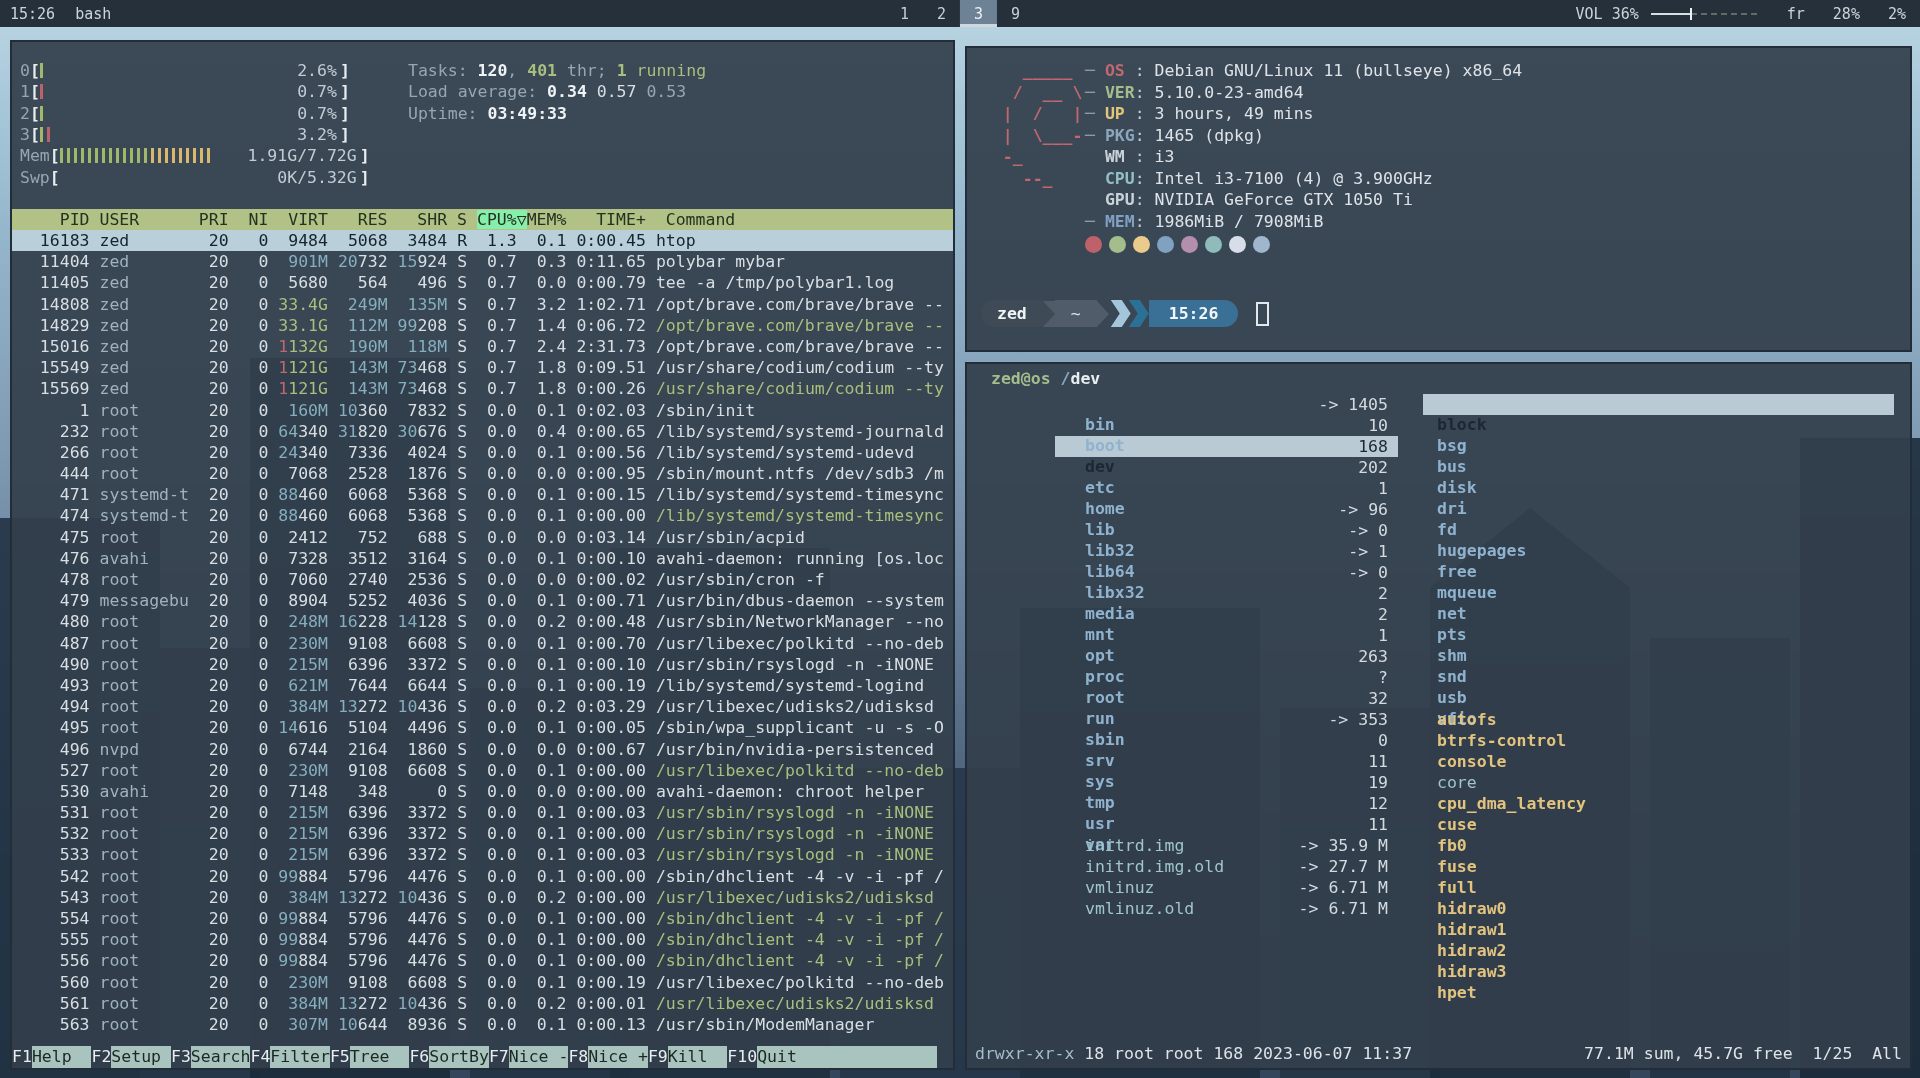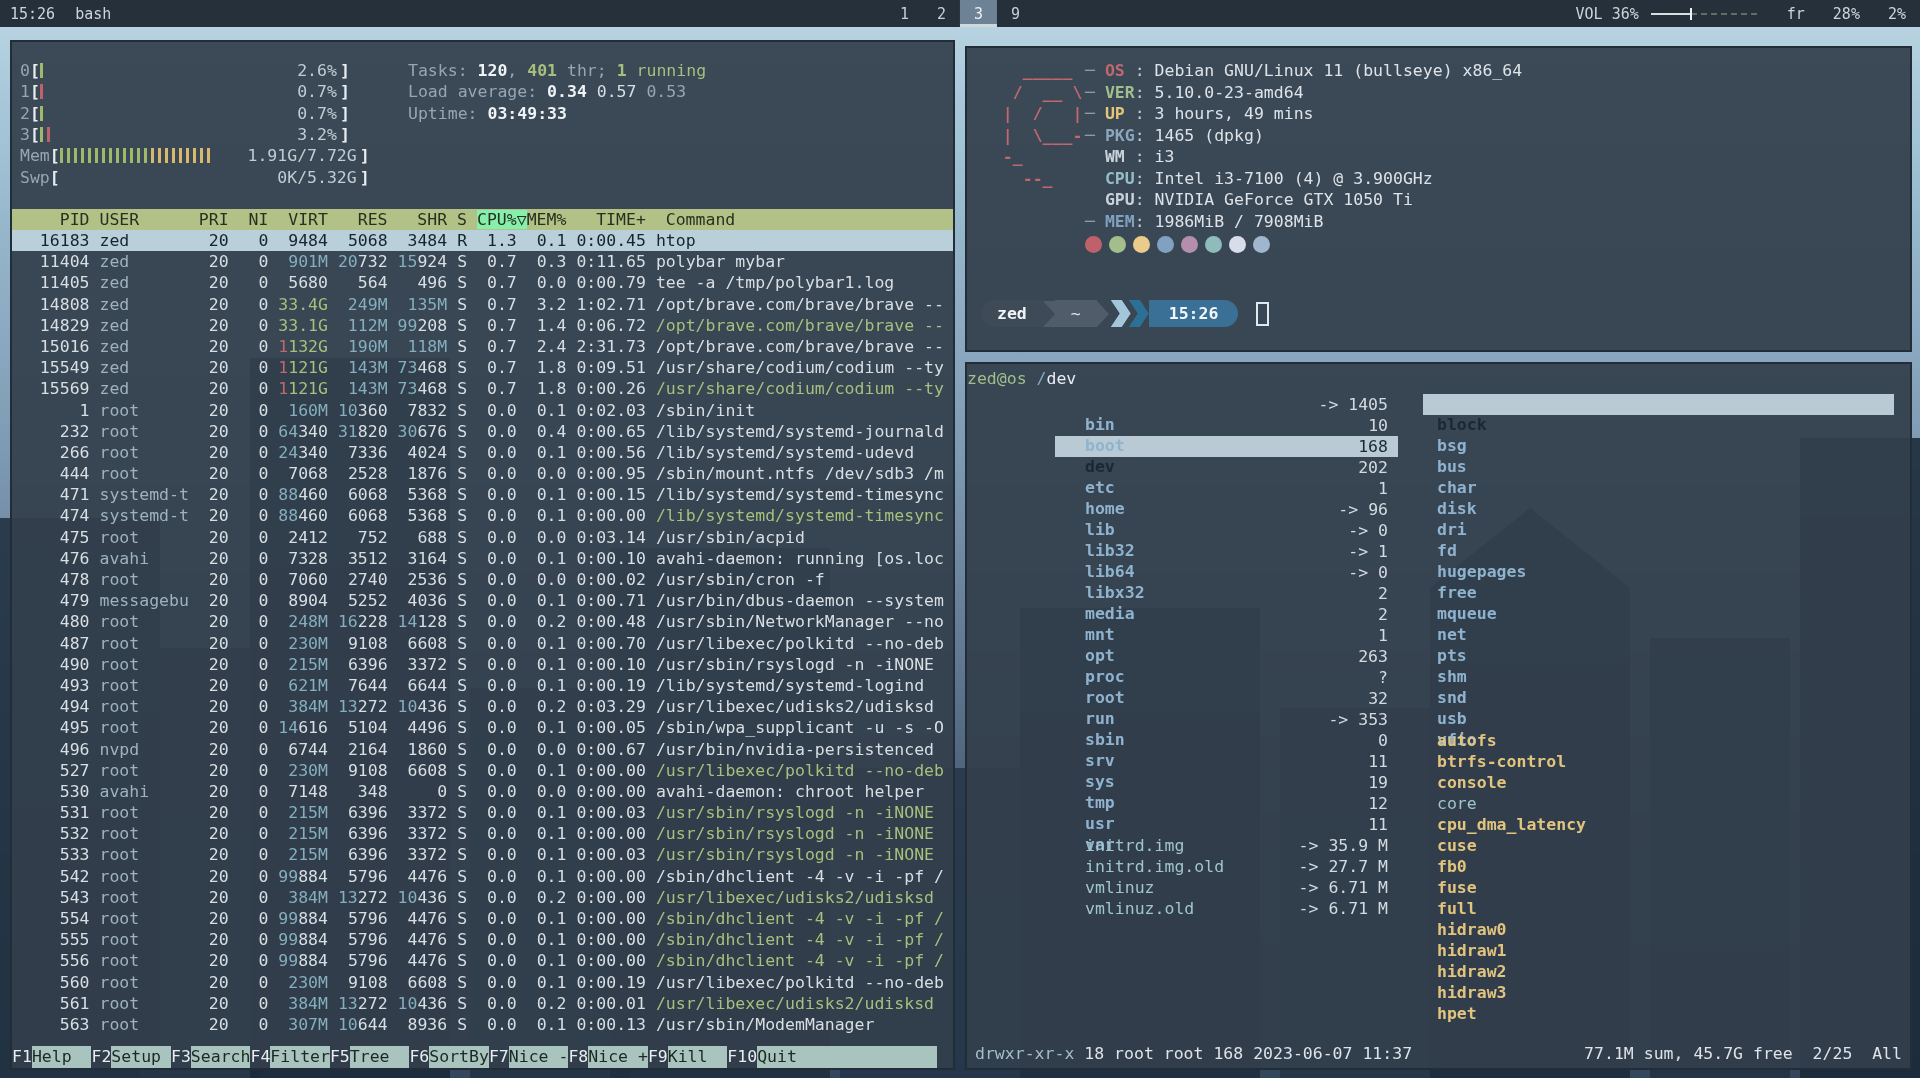--- a/index.html
+++ b/index.html
@@ -88,21 +88,21 @@
   .pr-dir { background:#505c69; color:#dfe6ea; padding:0 16px; }
   .arr2 { width:0; height:0; border-top:13.5px solid rgba(0,0,0,0); border-bottom:13.5px solid rgba(0,0,0,0);
           border-left:12px solid #505c69; }
   .chev { width:20px; height:27px; margin-left:2px;
           clip-path:polygon(0 0,55% 0,100% 50%,55% 100%,0 100%,45% 50%); }
   .chev1 { background:#a4c6da; } .chev2 { background:#2c7195; margin-left:-2px; }
   .pr-time { background:#3a6f96; border-radius:0 14px 14px 0; color:#f2f6f8; font-weight:bold; padding:0 20px; }
   .cursor { width:13px; height:24px; border:2px solid #e2e9ee; margin-left:18px; }
   
   #ranger-win { left:965px; top:362px; width:947px; height:708px; }
-  #ranger-header { position:absolute; left:0; top:5px; white-space:pre; font-weight:normal; }
+  #ranger-header { position:absolute; left:24px; top:5px; white-space:pre; font-weight:bold; }
   .rg-host { color:#a3be8c; } .rg-slash { color:#87a9c4; } .rg-name { color:#e8eef2; }
   .pane { position:absolute; top:30px; }
   #pane-left { left:88px; width:343px; }
   #pane-right { left:456px; width:471px; }
   .fitem { display:flex; height:21px; line-height:21px; padding:0 10px 0 30px; }
   #pane-right .fitem { padding:0 10px 0 14px; }
   .fsp { flex:1; }
   .finfo { color:#d3dbe1; }
   .t-dir { color:#8fb3cf; font-weight:bold;margin-top:20px; }
   .t-link { color:#9fc6c9; }
@@ -390,21 +390,20 @@
       <div class="fitem"><span class="t-dir">var</span><span class="fsp"></span><span class="finfo">11</span></div>
       <div class="fitem"><span class="t-link">initrd.img</span><span class="fsp"></span><span class="finfo">-&gt; 35.9 M</span></div>
       <div class="fitem"><span class="t-link">initrd.img.old</span><span class="fsp"></span><span class="finfo">-&gt; 27.7 M</span></div>
       <div class="fitem"><span class="t-link">vmlinuz</span><span class="fsp"></span><span class="finfo">-&gt; 6.71 M</span></div>
       <div class="fitem"><span class="t-link">vmlinuz.old</span><span class="fsp"></span><span class="finfo">-&gt; 6.71 M</span></div>
     </div>
   <div class="pane" id="pane-right">
       <div class="fitem sel"><span class="t-dir">block</span></div>
       <div class="fitem"><span class="t-dir">bsg</span></div>
       <div class="fitem"><span class="t-dir">bus</span></div>
-      <div class="fitem"><span class="t-dir">char</span></div>
       <div class="fitem"><span class="t-dir">disk</span></div>
       <div class="fitem"><span class="t-dir">dri</span></div>
       <div class="fitem"><span class="t-dir">fd</span></div>
       <div class="fitem"><span class="t-dir">hugepages</span></div>
       <div class="fitem"><span class="t-dir">free</span></div>
       <div class="fitem"><span class="t-dir">mqueue</span></div>
       <div class="fitem"><span class="t-dir">net</span></div>
       <div class="fitem"><span class="t-dir">pts</span></div>
       <div class="fitem"><span class="t-dir">shm</span></div>
       <div class="fitem"><span class="t-dir">snd</span></div>
@@ -420,15 +419,15 @@
       <div class="fitem"><span class="t-dev">fuse</span></div>
       <div class="fitem"><span class="t-dev">full</span></div>
       <div class="fitem"><span class="t-dev">hidraw0</span></div>
       <div class="fitem"><span class="t-dev">hidraw1</span></div>
       <div class="fitem"><span class="t-dev">hidraw2</span></div>
       <div class="fitem"><span class="t-dev">hidraw3</span></div>
       <div class="fitem"><span class="t-dev">hpet</span></div>
     </div>
   <div id="ranger-status">
     <span><span class="perm">drwxr-xr-x</span><span> 18 root root 168 2023-06-07 11:37</span></span>
-    <span>77.1M sum, 45.7G free  2/25  All</span>
+    <span>77.1M sum, 45.7G free  1/25  All</span>
   </div>
 </div>
 
 </body></html>

